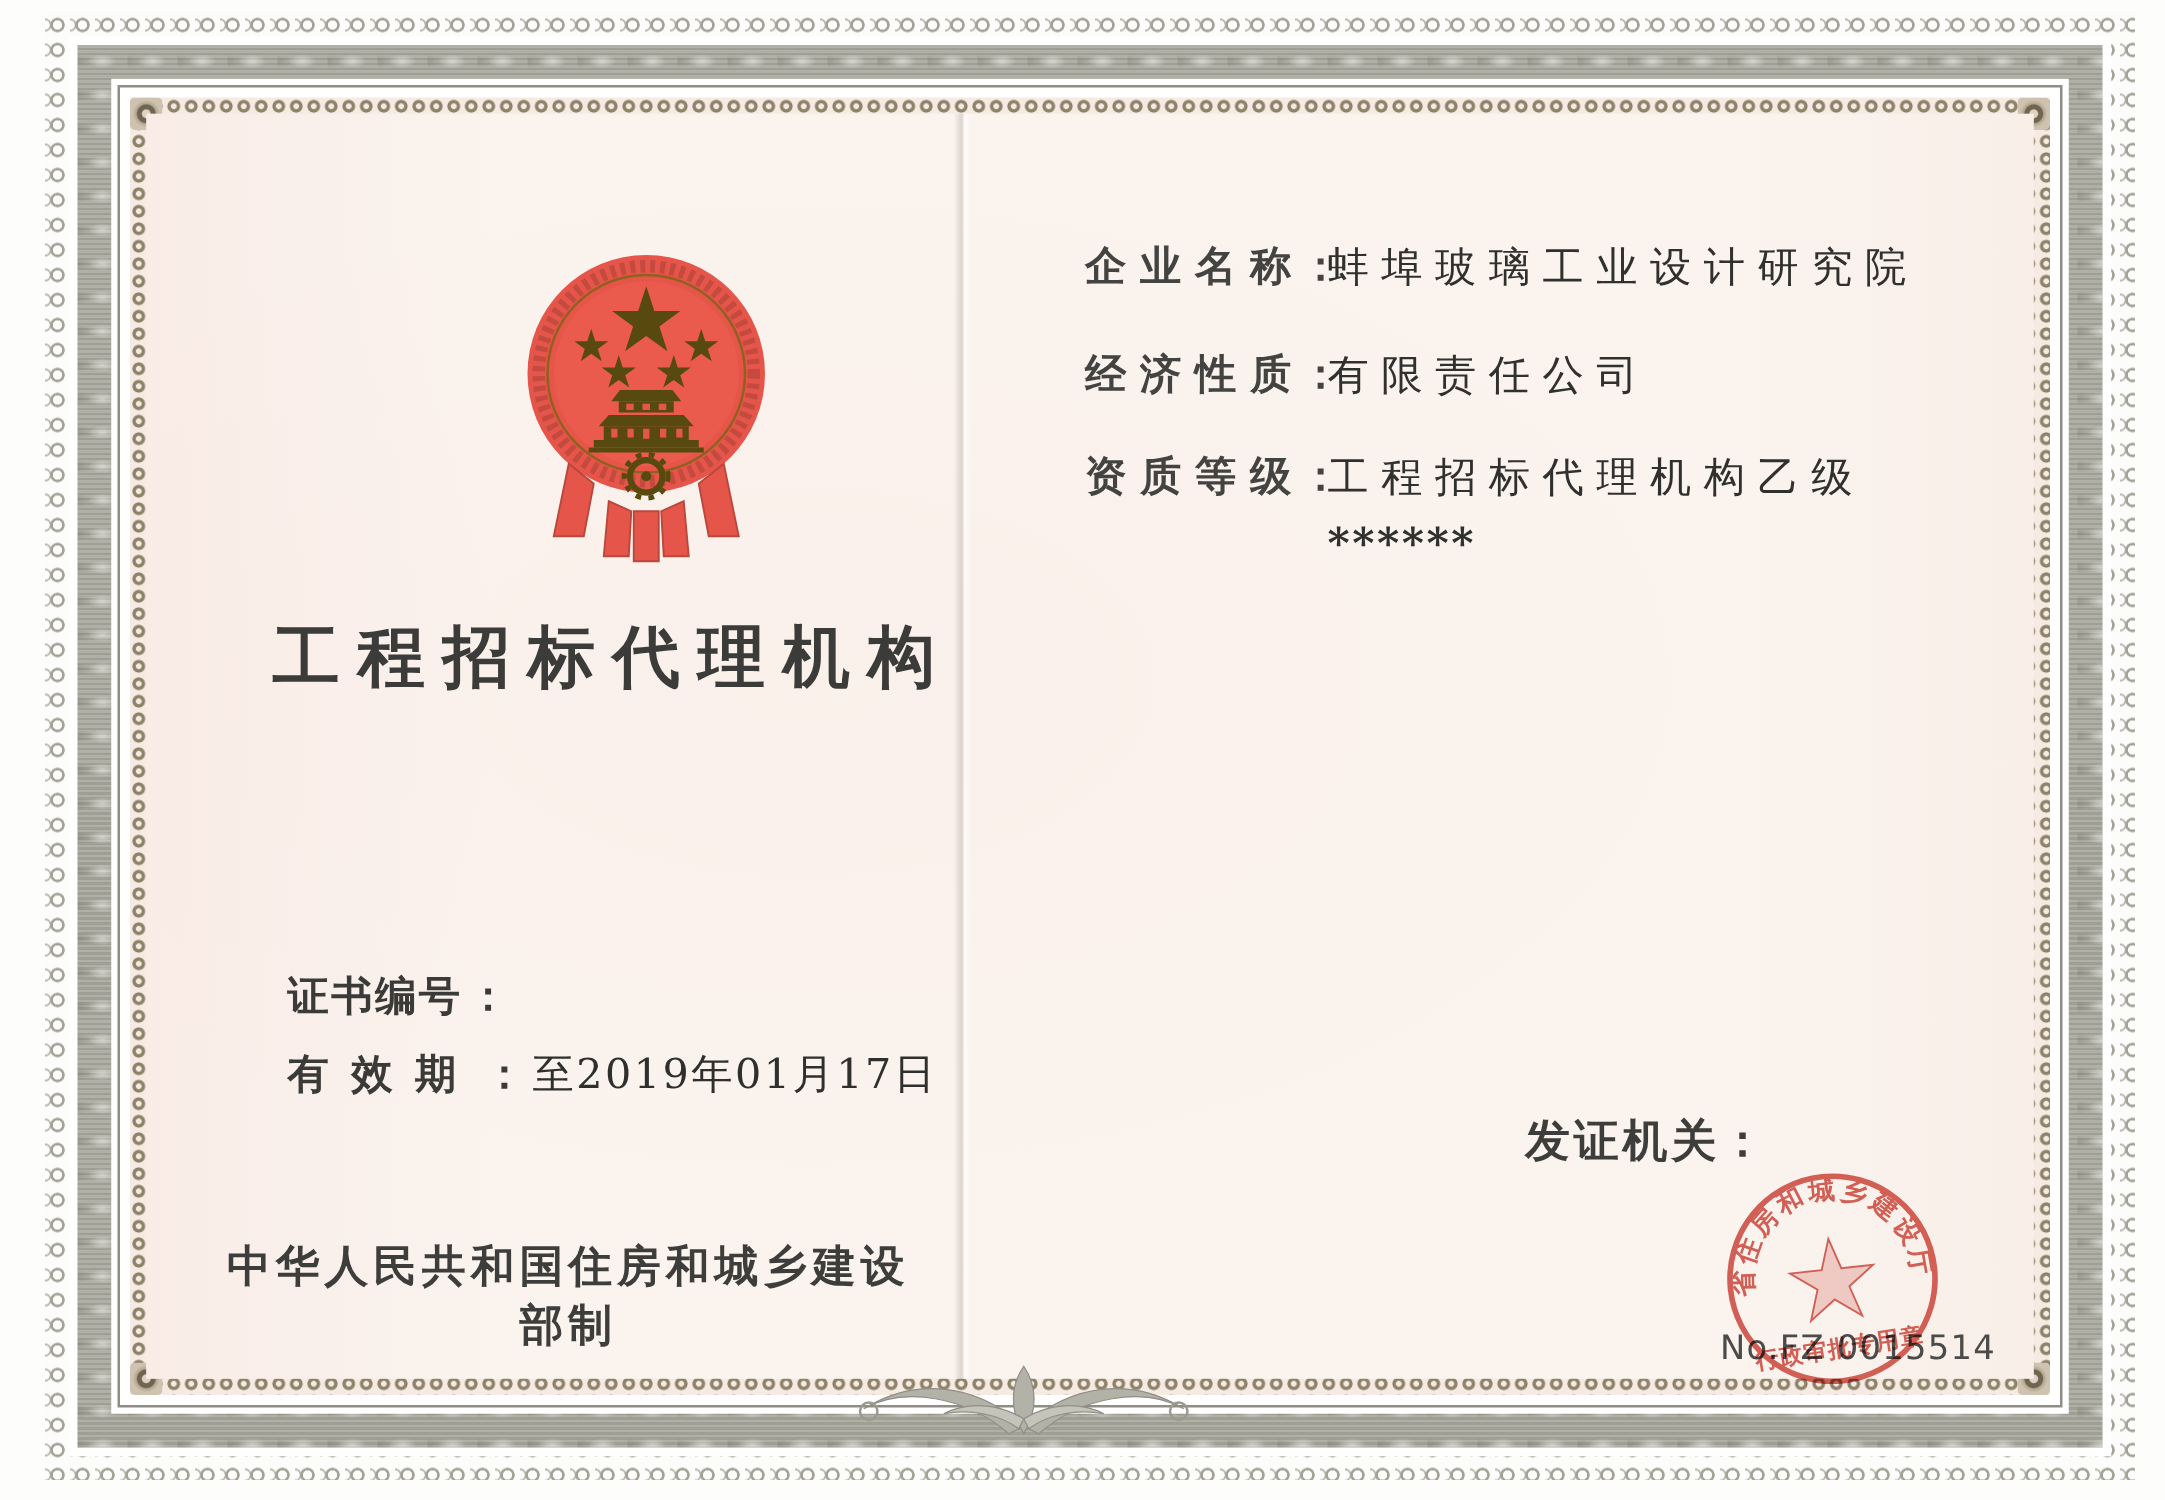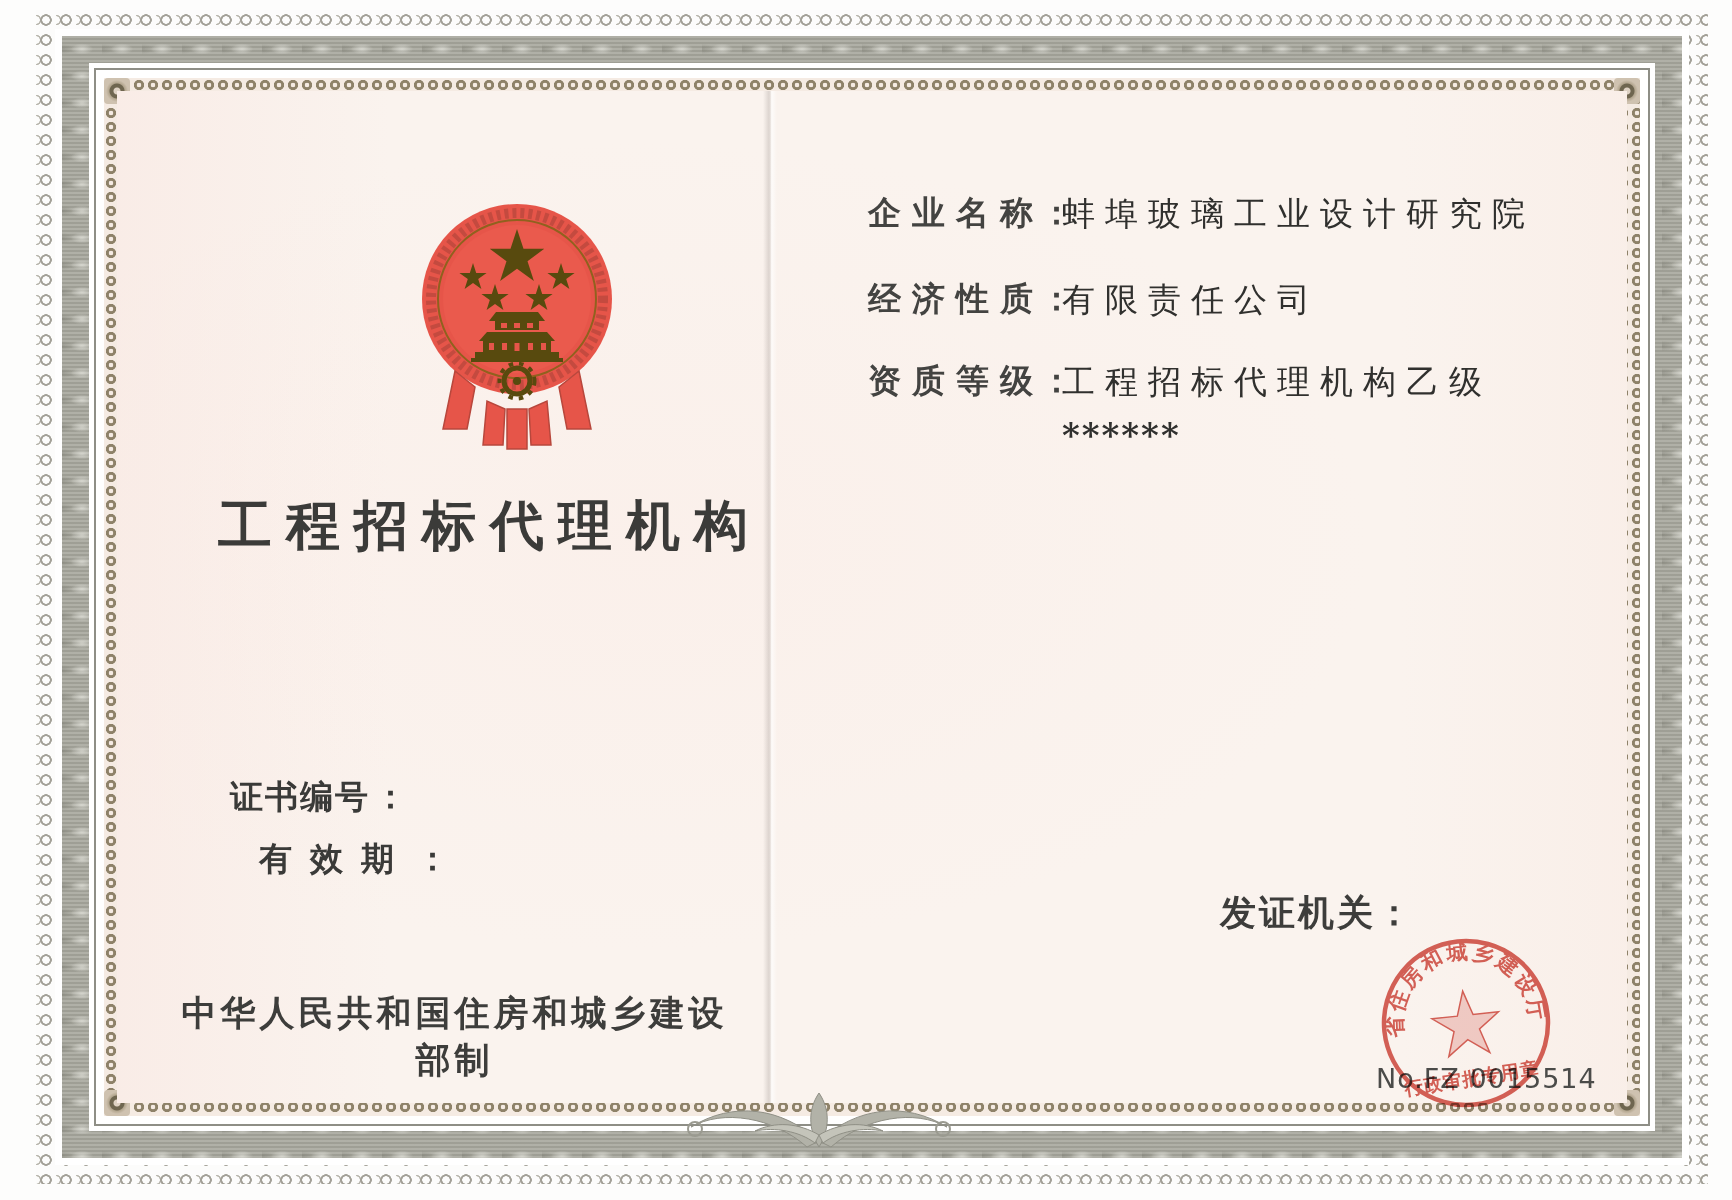--- a/index.html
+++ b/index.html
@@ -46,21 +46,21 @@
   .title1{position:absolute;left:85px;top:405px;width:548px;text-align:center;
     font-size:54px;font-weight:bold;letter-spacing:14px;padding-left:14px;color:#3b3b39;line-height:1.1;}
   .title2{position:absolute;left:88px;top:498px;width:548px;text-align:center;
     font-size:88px;font-weight:bold;letter-spacing:44px;padding-left:30px;color:#4d4824;line-height:1.05;}
   .kv{position:absolute;display:flex;align-items:baseline;color:#3a3a38;}
   .kv .lbl{font-weight:bold;font-size:33px;letter-spacing:2px;}
   .kv .sep{font-weight:bold;font-size:33px;margin:0 4px;}
   .kv .val{font-family:"DejaVu Serif",serif;font-size:34px;letter-spacing:4px;color:#2f2f2d;margin-left:10px;}
   .certno-row{left:113px;top:684px;}
   .valid-row{left:113px;top:746px;}
-  .valid-row .lbl{letter-spacing:18px;margin-left:29px;}
+  .valid-row .lbl{letter-spacing:18px;}
   .valid-row .val{font-size:33px;letter-spacing:2px;margin-left:2px;}
   .issuer-note{position:absolute;left:55px;top:899px;width:565px;text-align:center;
     font-size:35px;font-weight:bold;letter-spacing:4px;color:#3d3d3b;}
   
   .field{position:absolute;left:100px;}
   .field .lbl{position:absolute;left:0;top:0;font-size:33px;font-weight:bold;letter-spacing:11px;color:#434341;white-space:nowrap;}
   .field .sep{position:absolute;left:172px;top:0;font-size:33px;font-weight:bold;color:#434341;}
   .field .val{position:absolute;left:194px;top:1px;font-family:"DejaVu Serif",serif;
     font-size:33px;letter-spacing:10px;color:#30302e;white-space:nowrap;}
   .f1{top:100px}.f2{top:186px}.f3{top:268px}
@@ -137,20 +137,21 @@
                     <div class="title1">工程招标代理机构</div>
 
                     <div class="kv certno-row">
                       <span class="lbl">证书编号</span>
                       <span class="sep">：</span>
                     </div>
 
                     <div class="kv valid-row">
                       <span class="lbl">有效期</span>
                       <span class="sep">：</span>
+                      <span class="val">至2019年01月17日</span>
                     </div>
 
                     <div class="issuer-note">中华人民共和国住房和城乡建设部制</div>
                   </div>
 
                   <div class="right-page">
 
                     <div class="field f1">
                       <span class="lbl">企业名称</span>
                       <span class="sep">：</span>

